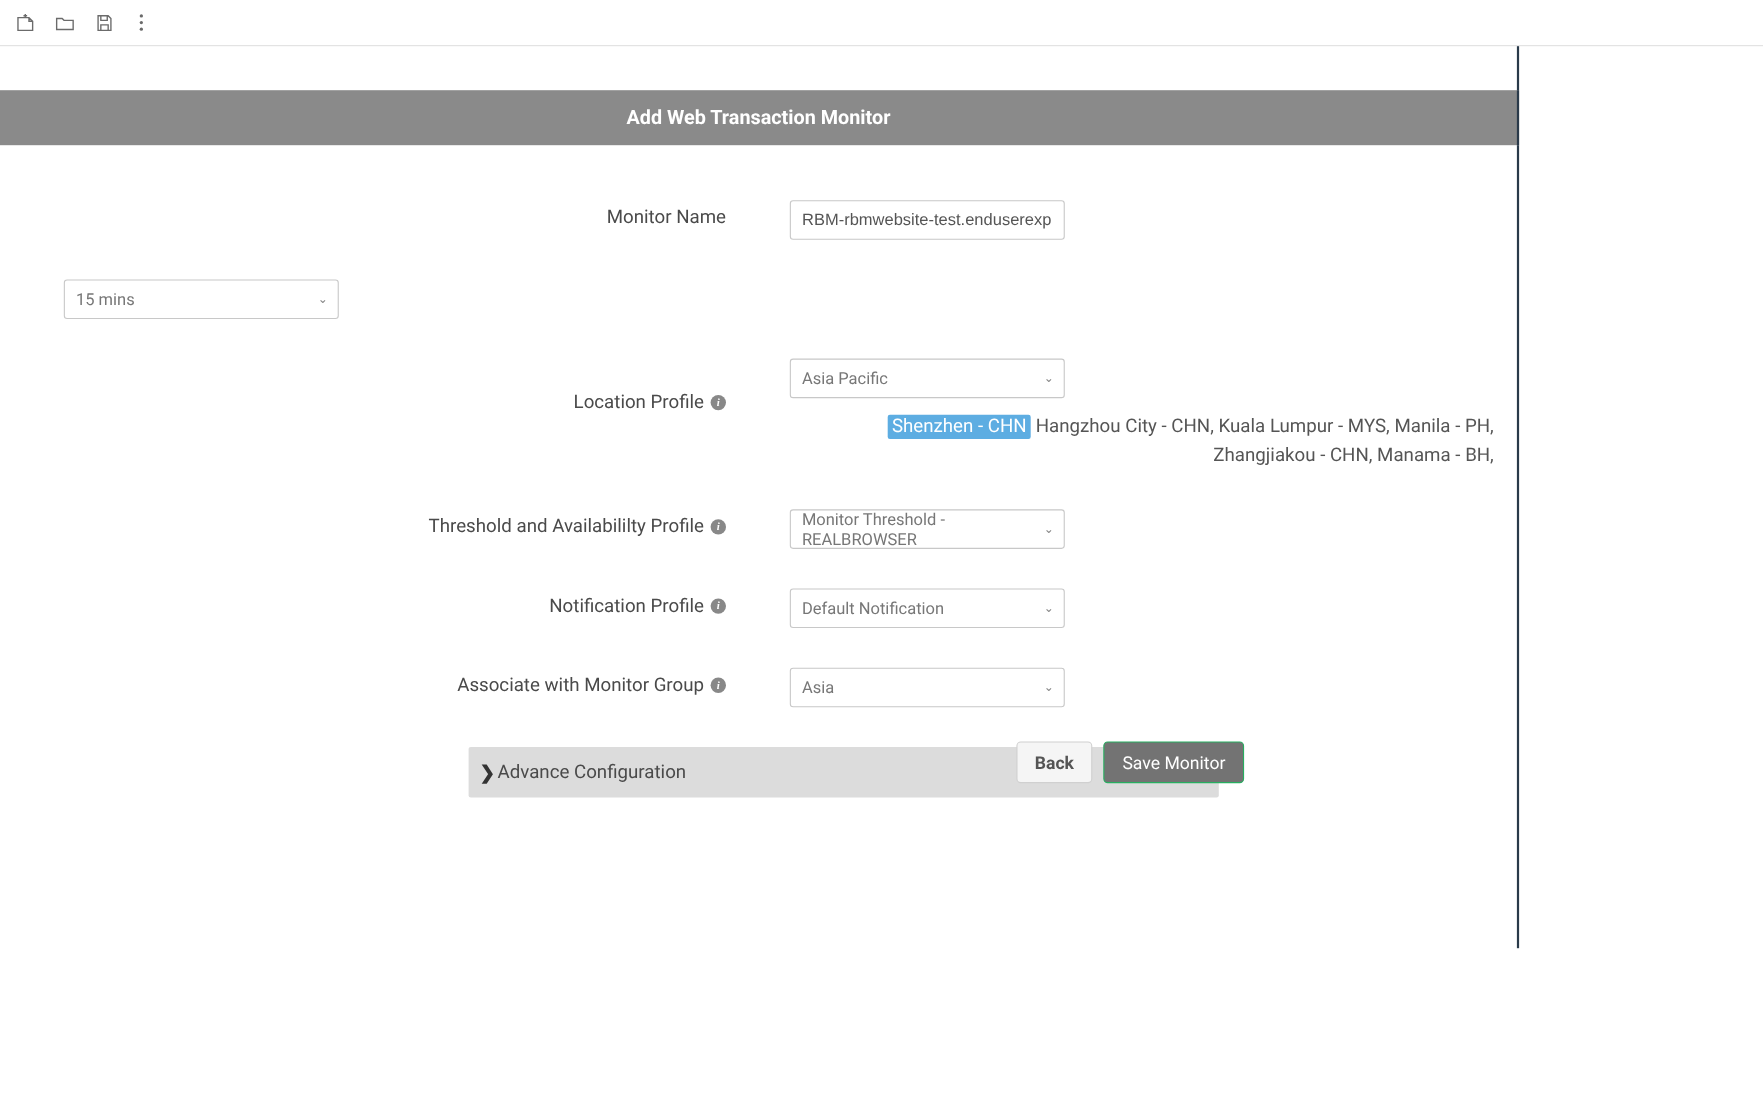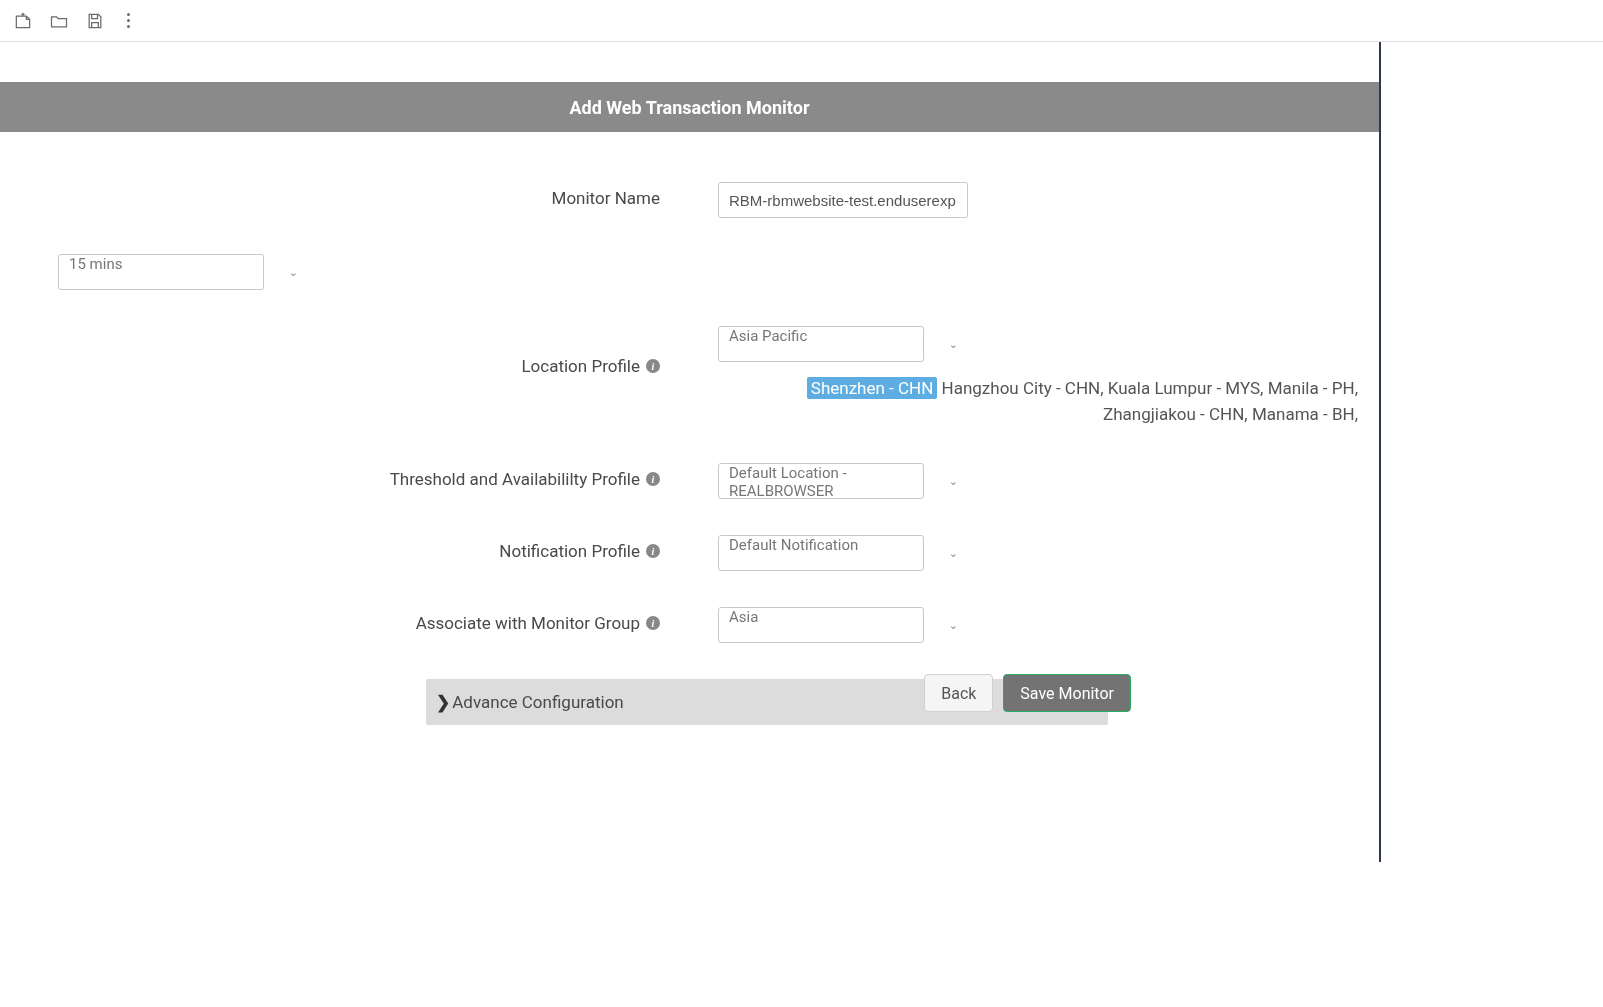--- a/index.html
+++ b/index.html
@@ -123,32 +123,33 @@
       border-radius: 3px;
       padding: 0 10px;
       font-size: 15px;
       color: #555;
     }
     .select-wrap {
       position: relative;
       width: 250px;
     }
     .custom-select {
-      width: 206px;
+      width: 250px;
       height: 36px;
       border: 1px solid #c8c8c8;
       border-radius: 3px;
       padding: 0 30px 0 10px;
       font-size: 15px;
       color: #777;
       background: #fff;
       appearance: none;
       -webkit-appearance: none;
       cursor: pointer;
       display: flex;
+      align-items: center;
     }
     .select-chevron {
       position: absolute;
       right: 10px;
       top: 50%;
       transform: translateY(-50%);
       pointer-events: none;
       color: #888;
       font-size: 11px;
     }
@@ -200,20 +201,21 @@
       cursor: pointer;
       display: flex;
       align-items: center;
       justify-content: center;
       border: 1px solid transparent;
     }
     .btn-back {
       background: #f5f5f5;
       border: 1px solid #d0d0d0;
       color: #555;
+      font-weight: bold;
     }
     .btn-save {
       background: #737373;
       border: 1px solid #27ae60;
       color: #fff;
     }
     .main-wrap {
       position: relative;
       width: 1381px;
     }
@@ -293,21 +295,21 @@
     </div>
 
     <div class="form-row">
       <div class="form-label">
         <span>Threshold and Availabililty Profile</span>
         <span class="info-icon">i</span>
       </div>
       <div class="form-control-wrap">
         <div class="select-wrap">
           <div class="custom-select">
-            <span>Default Location - REALBROWSER</span>
+            <span>Monitor Threshold - REALBROWSER</span>
           </div>
           <span class="select-chevron">⌄</span>
         </div>
       </div>
     </div>
 
     <div class="form-row">
       <div class="form-label">
         <span>Notification Profile</span>
         <span class="info-icon">i</span>

